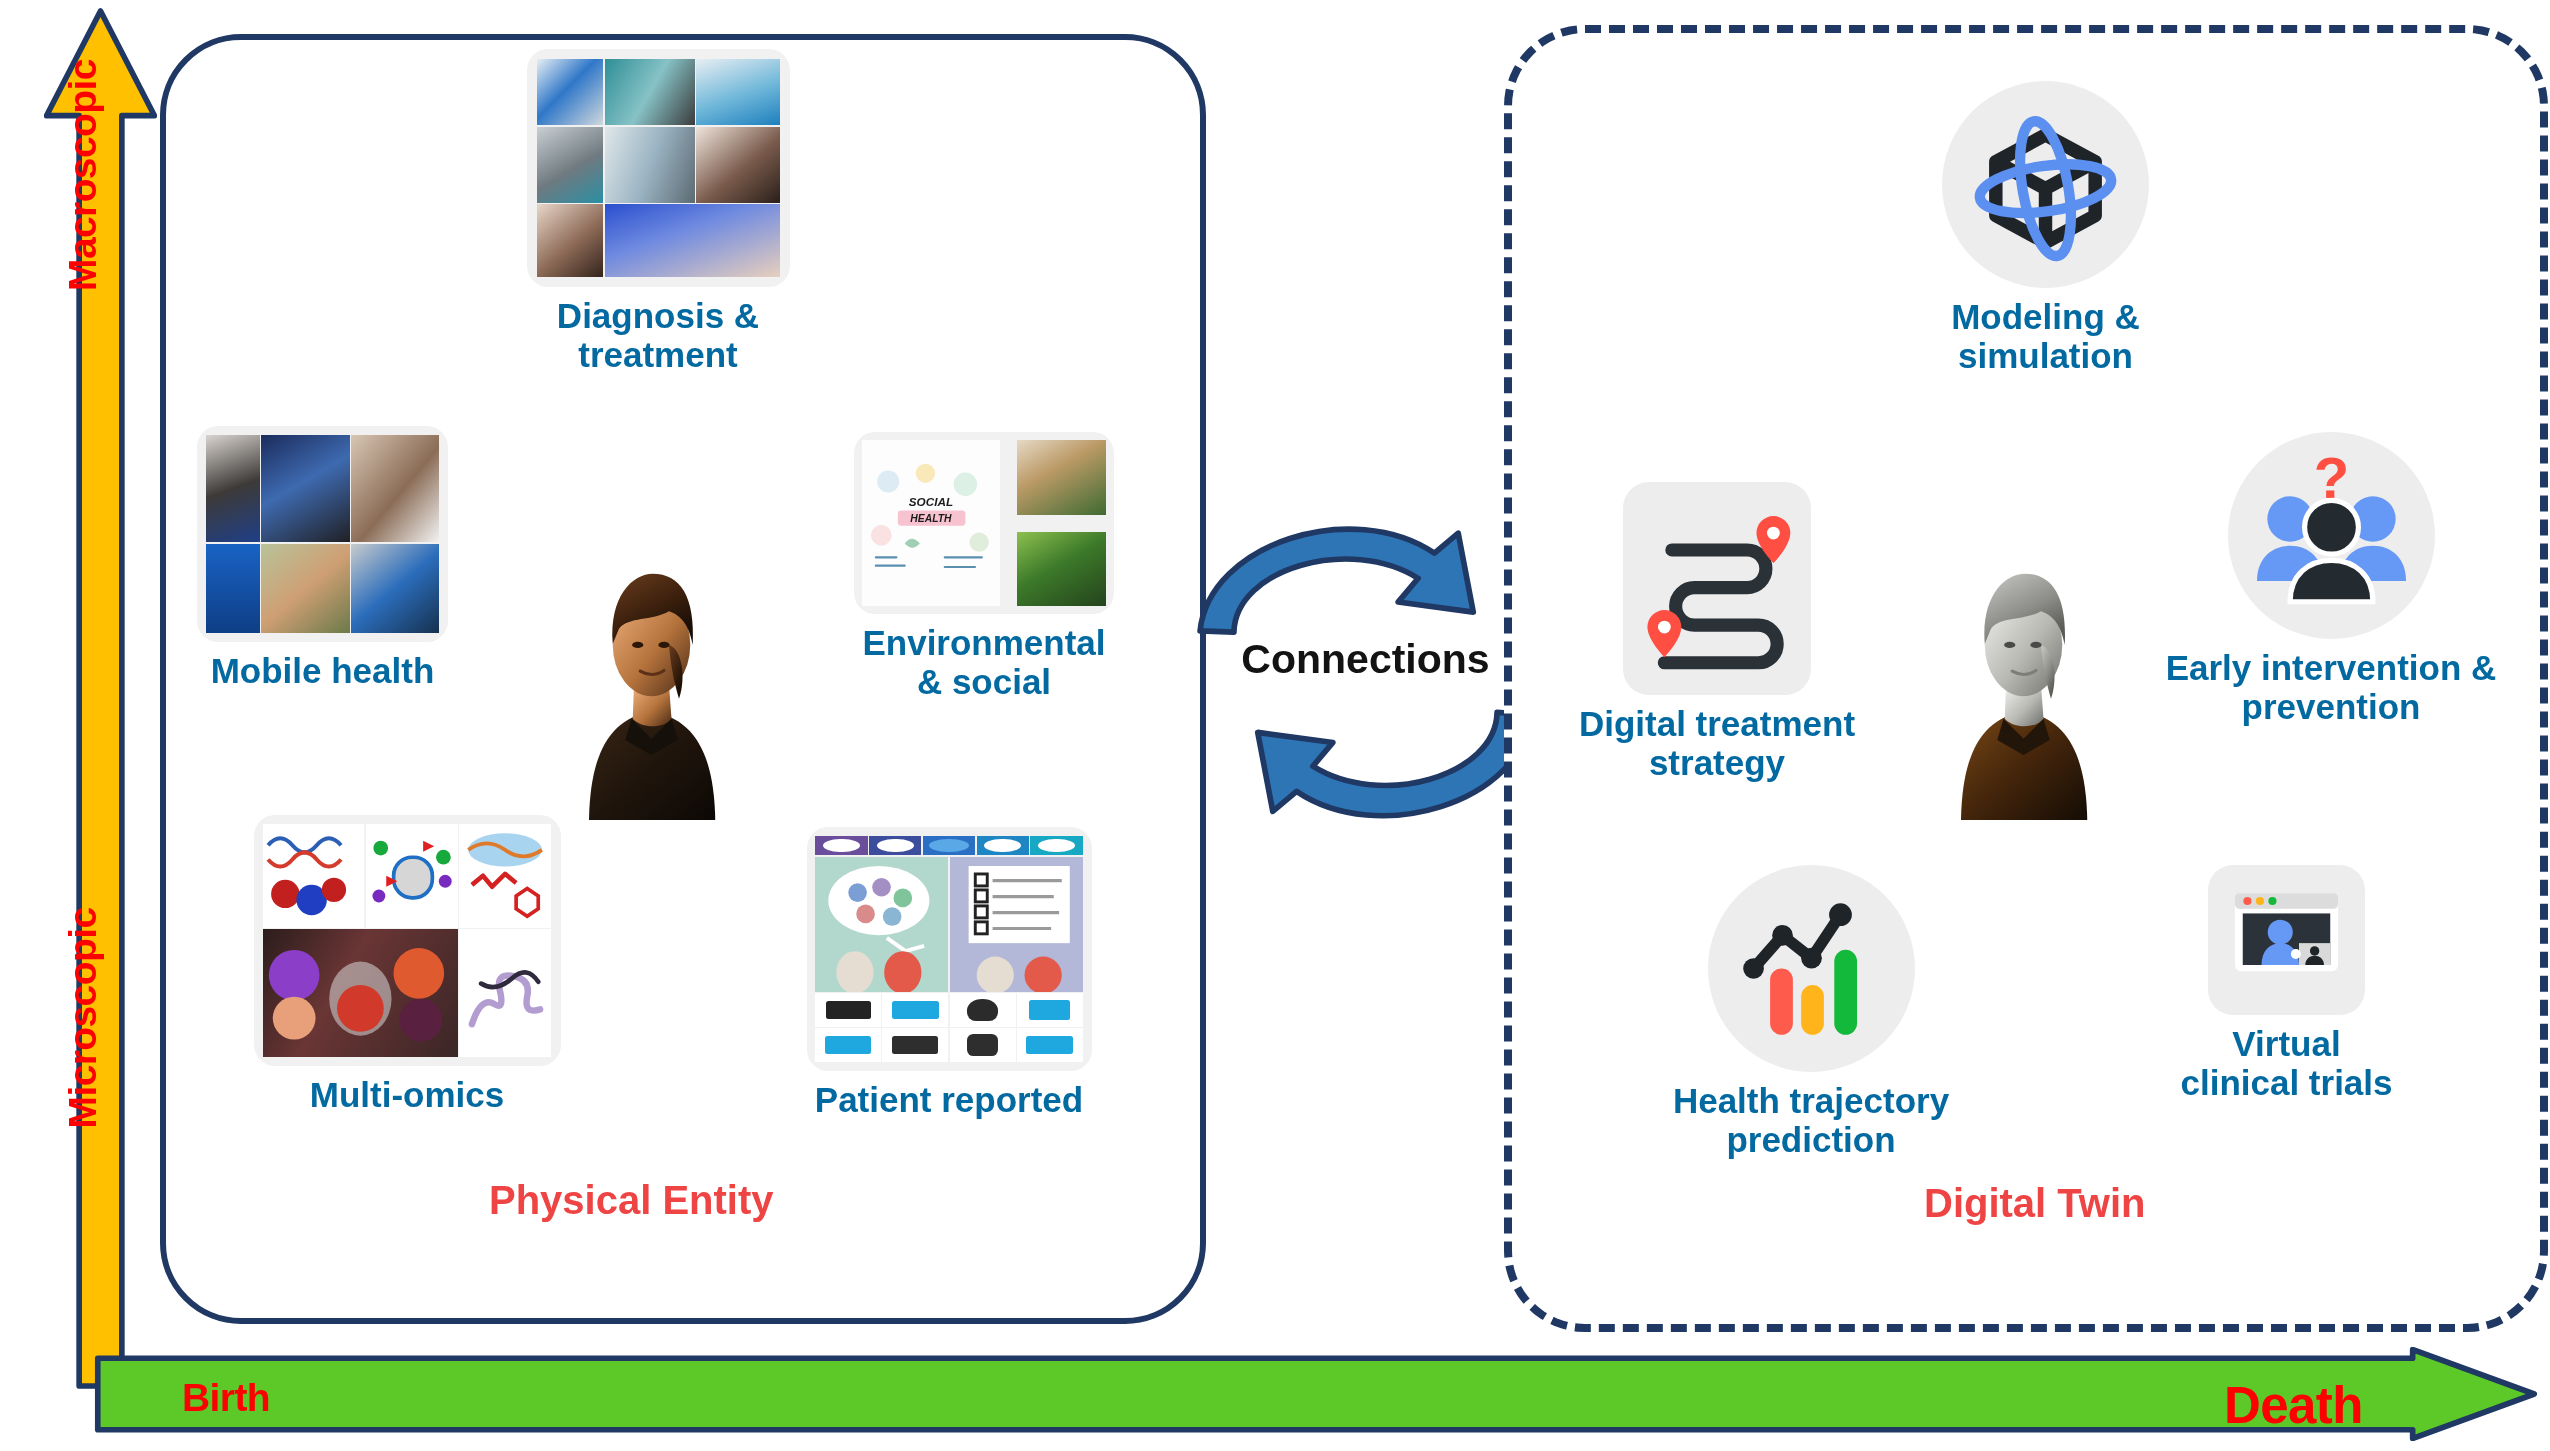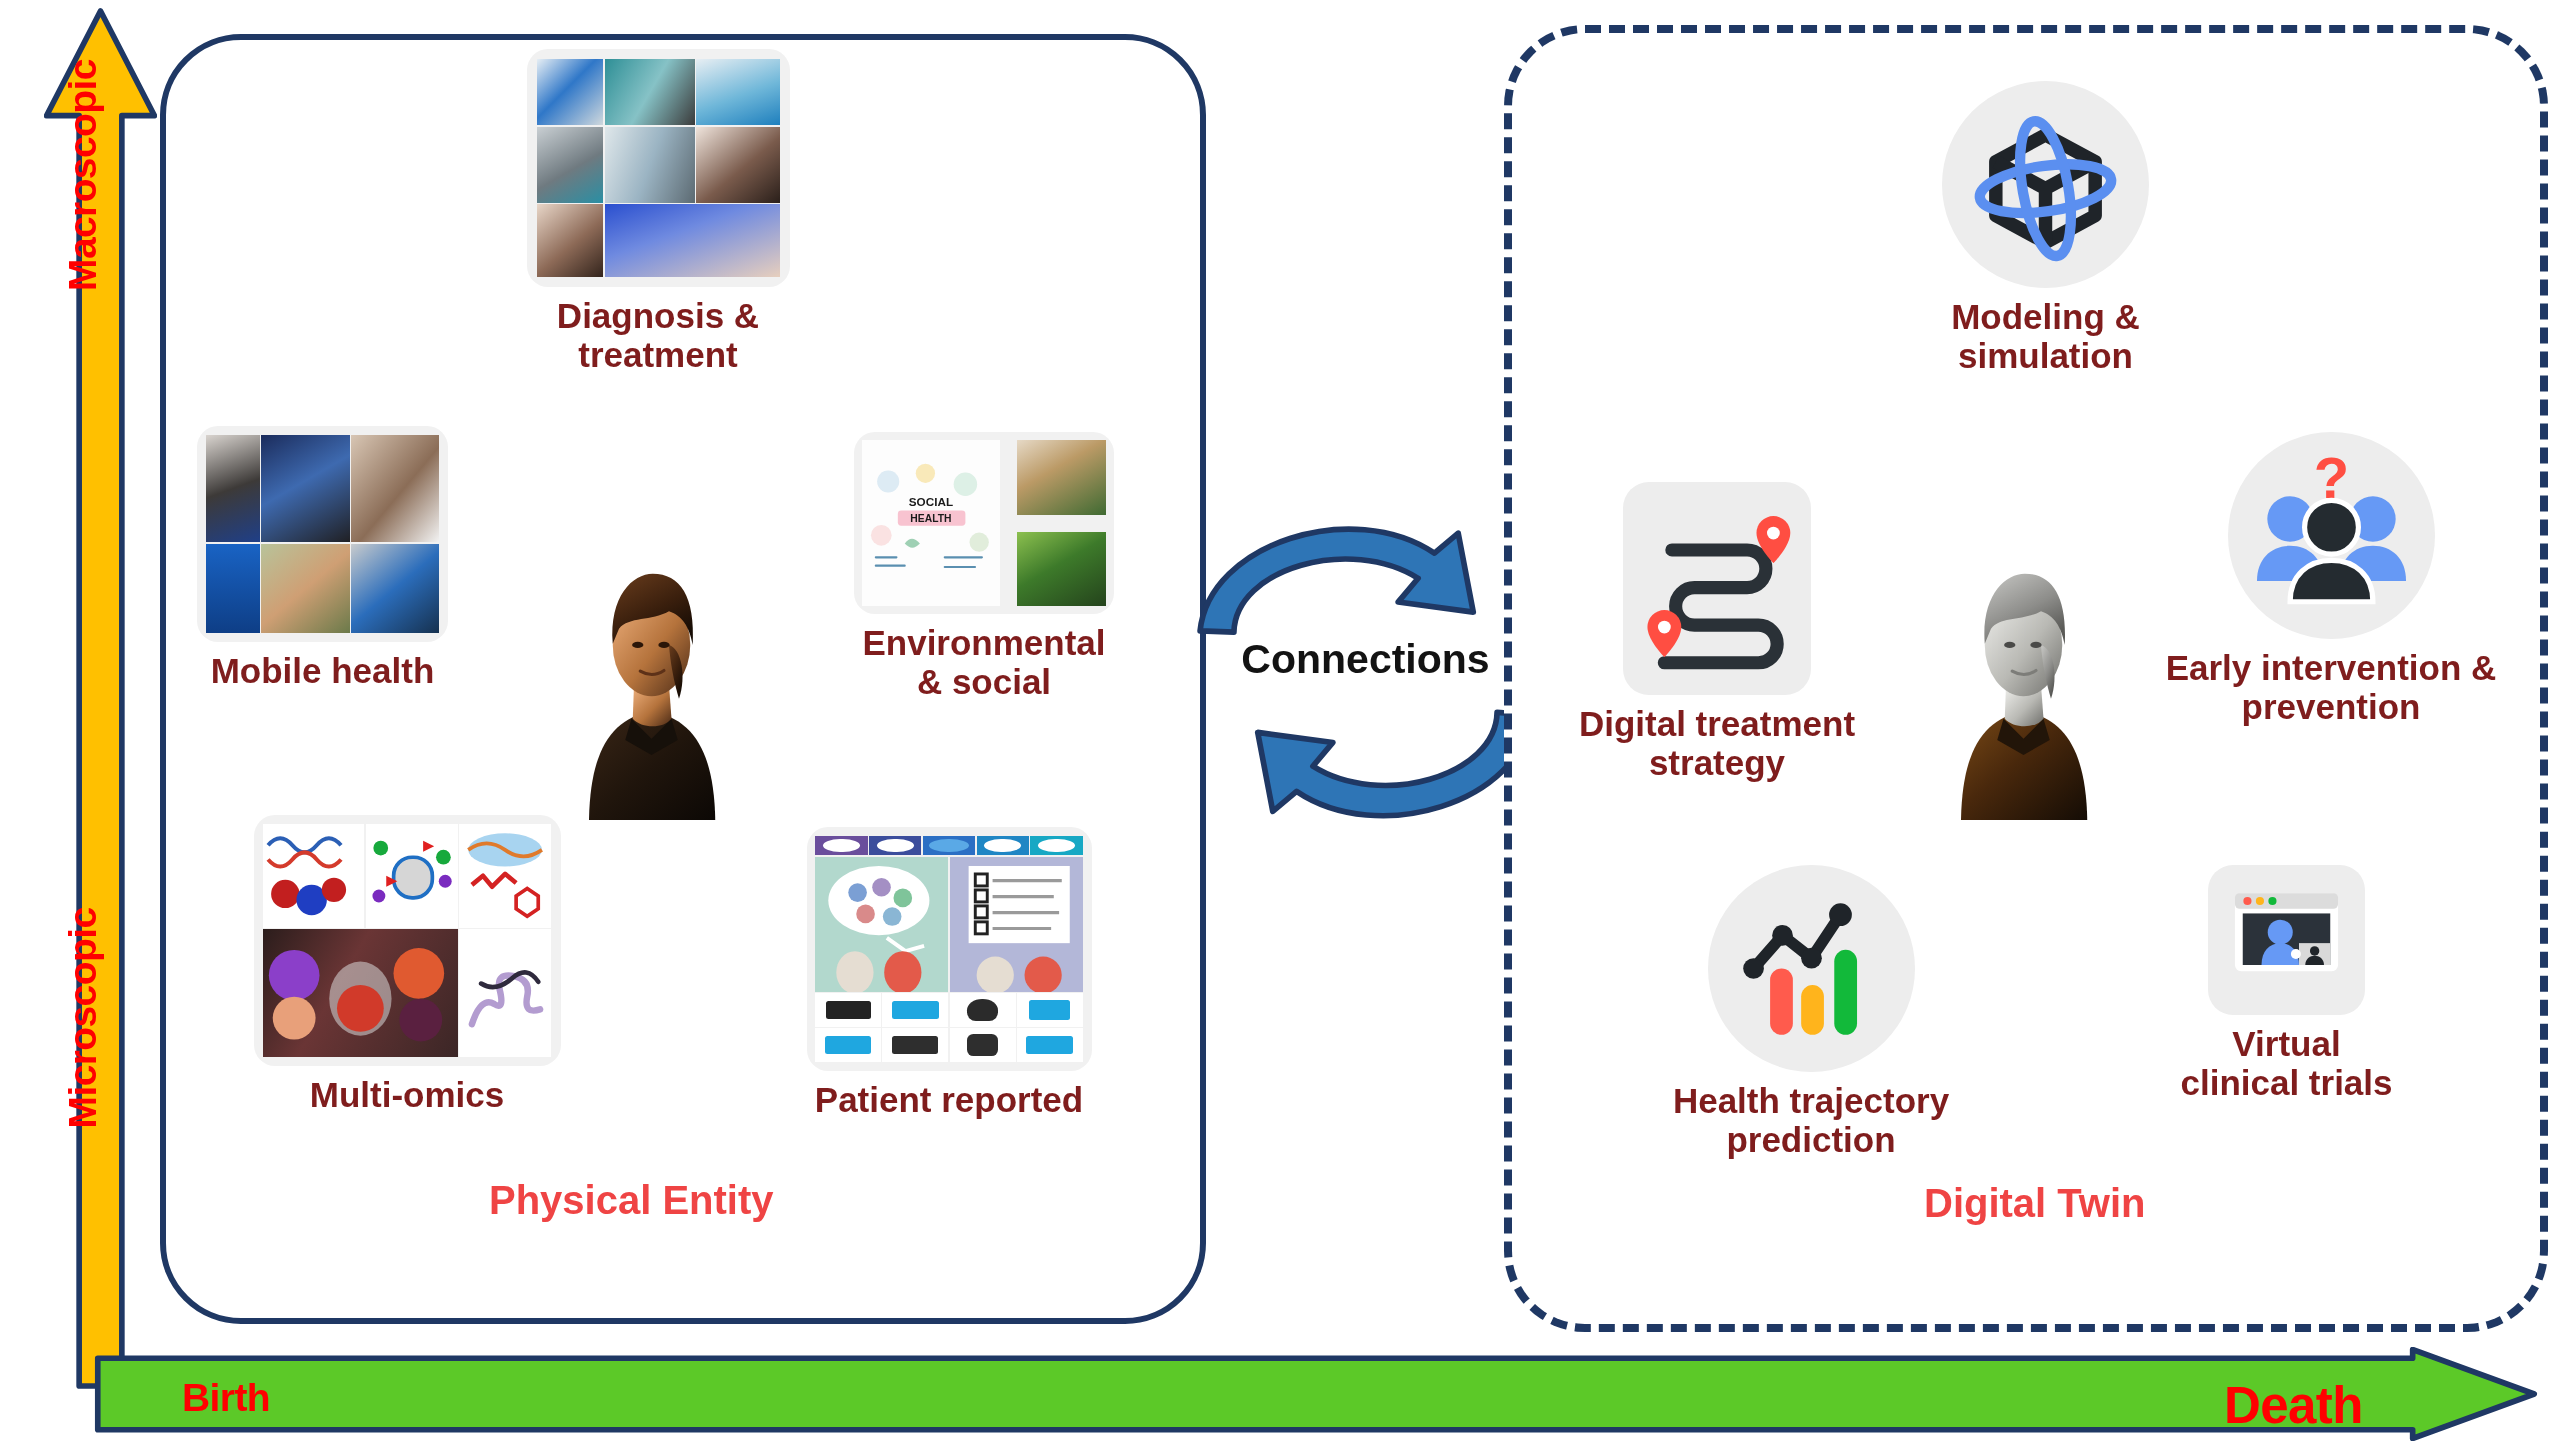--- a/index.html
+++ b/index.html
@@ -41,21 +41,21 @@
   .panel-title{
     position:absolute;font-size:40px;font-weight:bold;color:#ef4444;
     white-space:nowrap;
   }
   #physical-entity-title{left:489px;top:1178px;}
   #digital-twin-title{left:1924px;top:1181px;}
 
   
   .item{position:absolute;text-align:center;}
   .item-label{
-    font-size:35px;font-weight:bold;color:#7f1d1d;line-height:1.12;
+    font-size:35px;font-weight:bold;color:#0369a1;line-height:1.12;
     margin-top:8.8px;white-space:pre-line;
   }
   .thumb{
     background:#f1f1f1;border-radius:21px;overflow:hidden;position:relative;
     margin:0 auto;box-sizing:border-box;
   }
 
   
   .mosaic{position:absolute;display:grid;overflow:hidden;}
   .mosaic div{width:100%;height:100%;}
@@ -63,21 +63,21 @@
   
   #diagnosis-thumb{width:263px;height:238px;padding:10px;}
   #diagnosis-mosaic{inset:10px;grid-template-columns:1fr 1.35fr 1.25fr;grid-template-rows:1fr 1.15fr 1.1fr;gap:1.3px;}
 
   
   #mobile-thumb{width:251px;height:216px;padding:8.8px;}
   #mobile-mosaic{inset:8.8px;grid-template-columns:0.8fr 1.3fr 1.3fr;grid-template-rows:1.2fr 1fr;gap:1.3px;}
 
   
   #environment-thumb{width:260px;height:182px;padding:8.1px;}
-  #environment-mosaic{inset:8.1px;grid-template-columns:1.55fr 1fr;grid-template-rows:1fr 1fr;gap:17px;}
+  #environment-mosaic{inset:8.1px;grid-template-columns:1.55fr 1fr;grid-template-rows:1fr 1fr;gap:17px;font-style:italic;}
 
   
   #omics-thumb{width:307px;height:251px;padding:9.4px;}
   #omics-mosaic{inset:9.4px;grid-template-columns:1.1fr 1fr 1fr;grid-template-rows:1fr 1.25fr;gap:1.3px;}
 
   
   #patient-thumb{width:285px;height:244px;padding:8.8px;}
   #patient-mosaic{inset:8.8px;grid-template-rows:0.4fr 1.5fr 0.7fr 0.7fr;gap:1.3px;}
   .prow{display:grid;gap:1.3px;width:100%;height:100%;}
 

